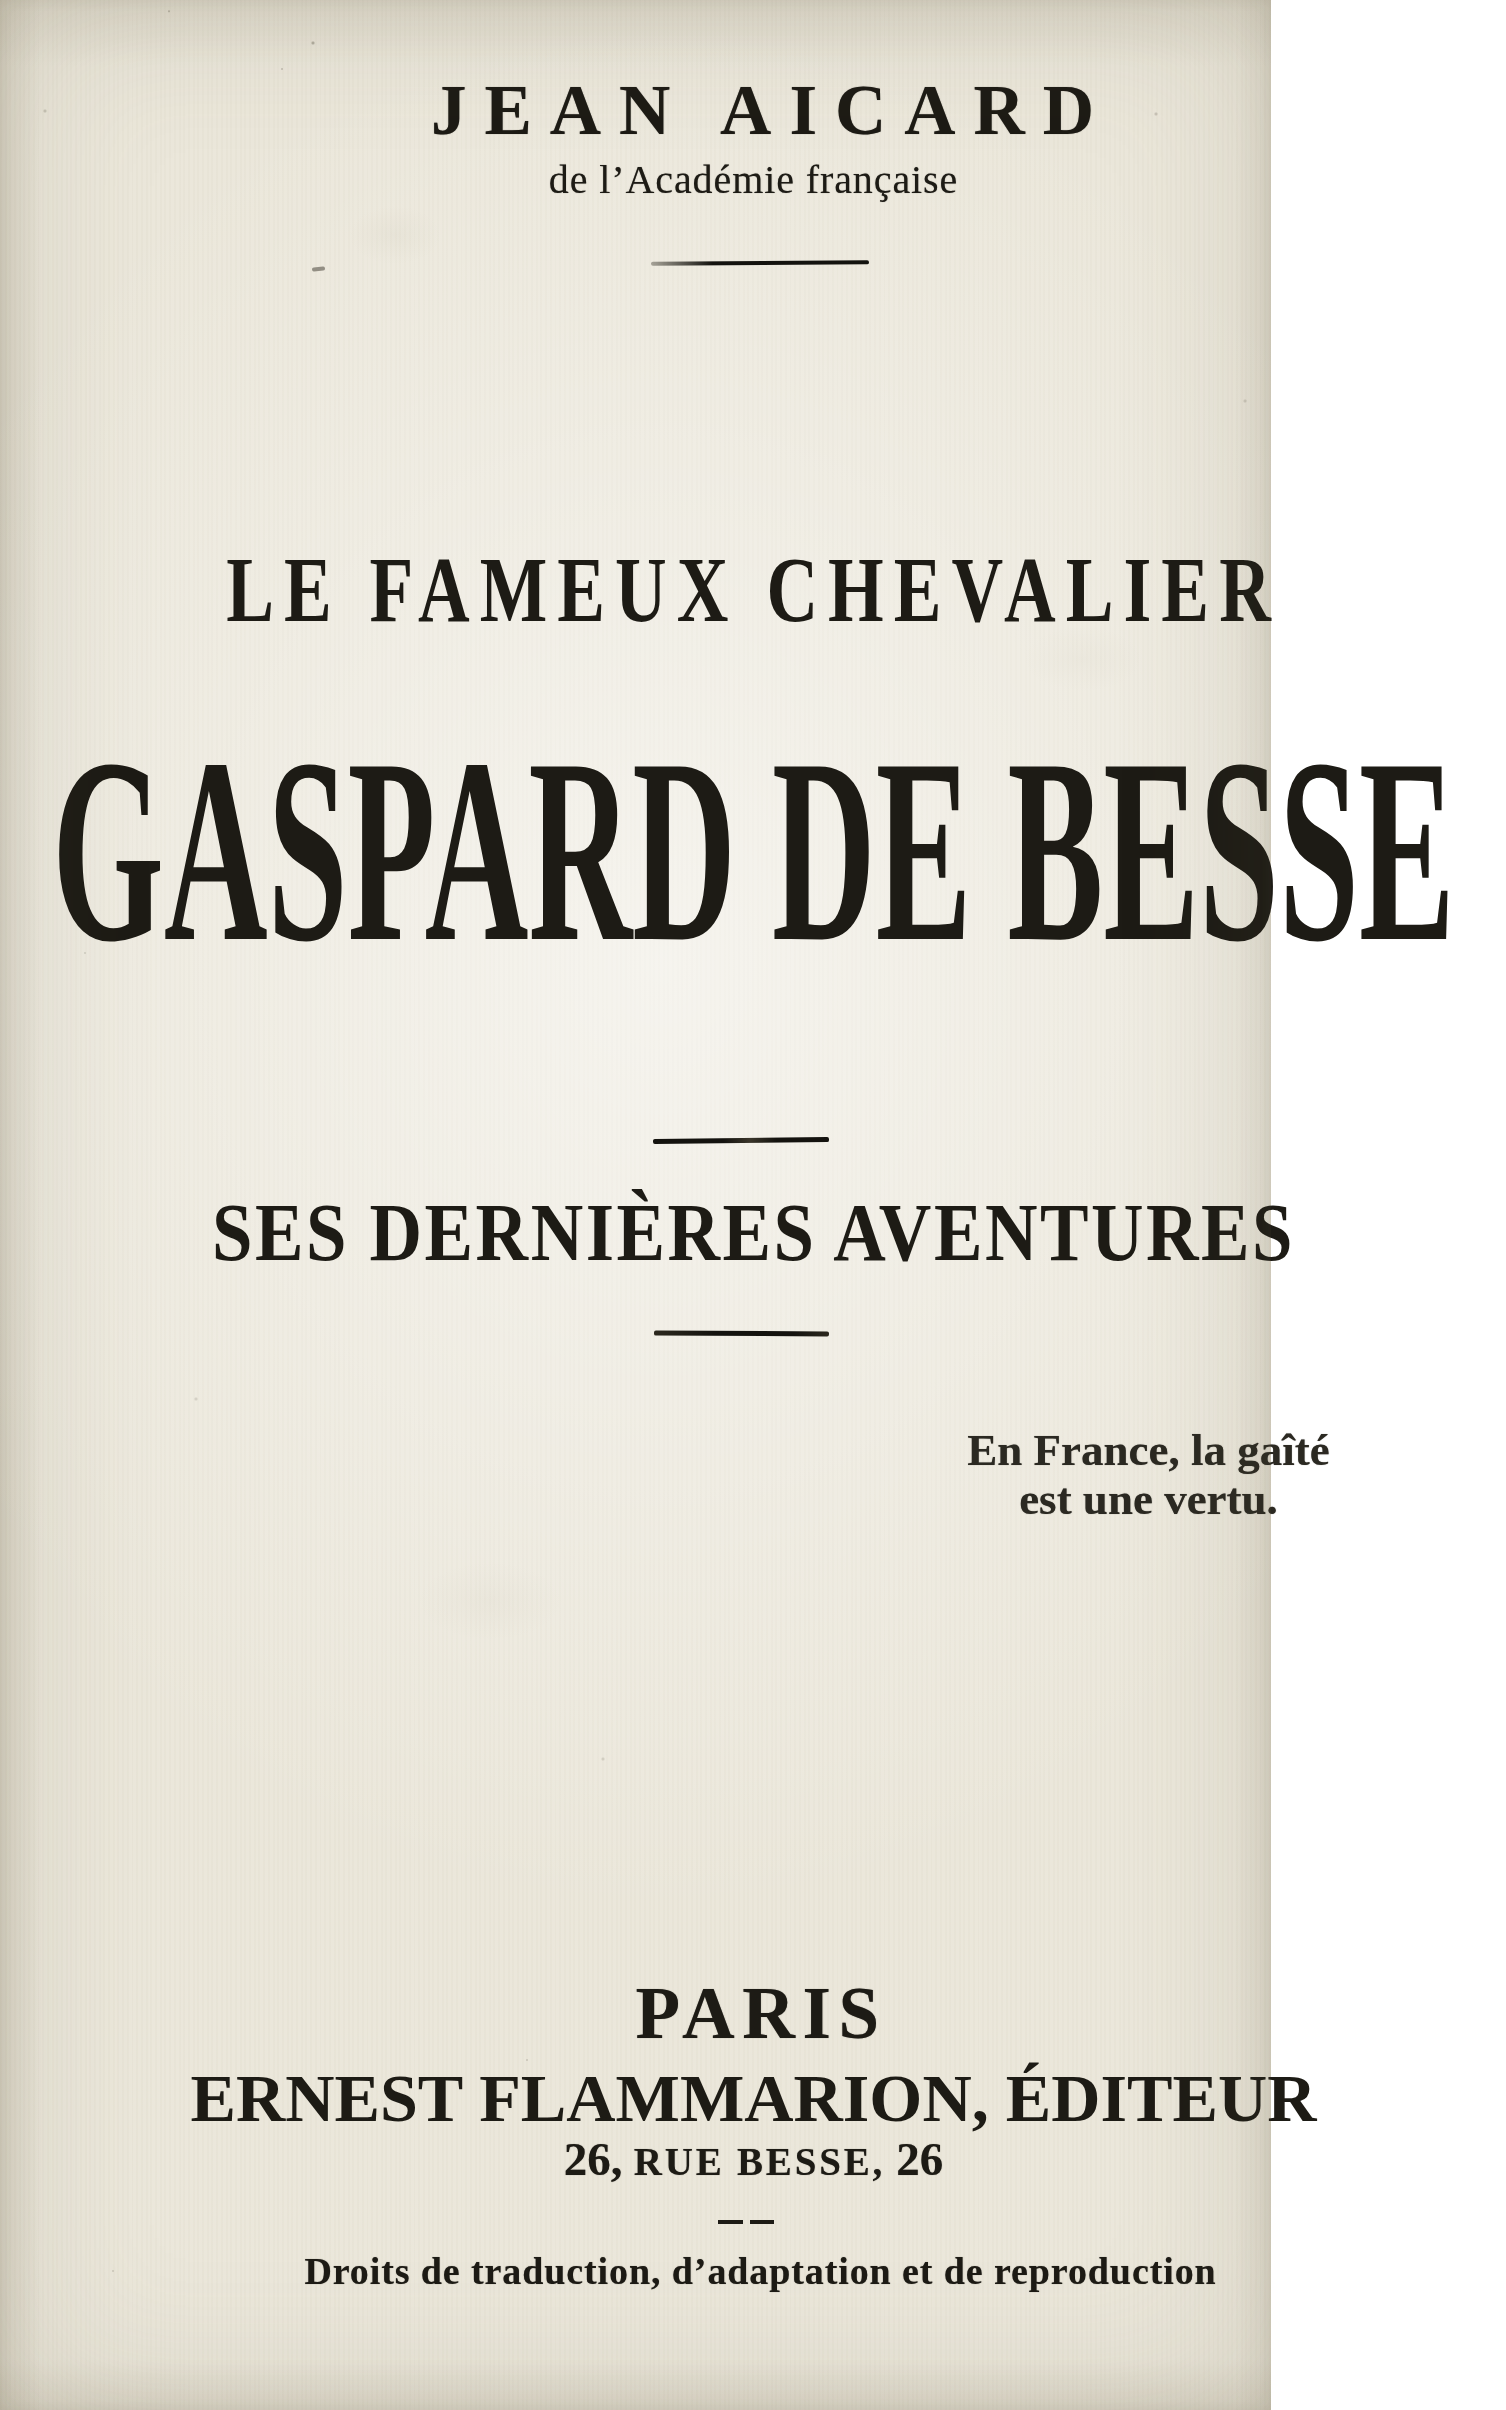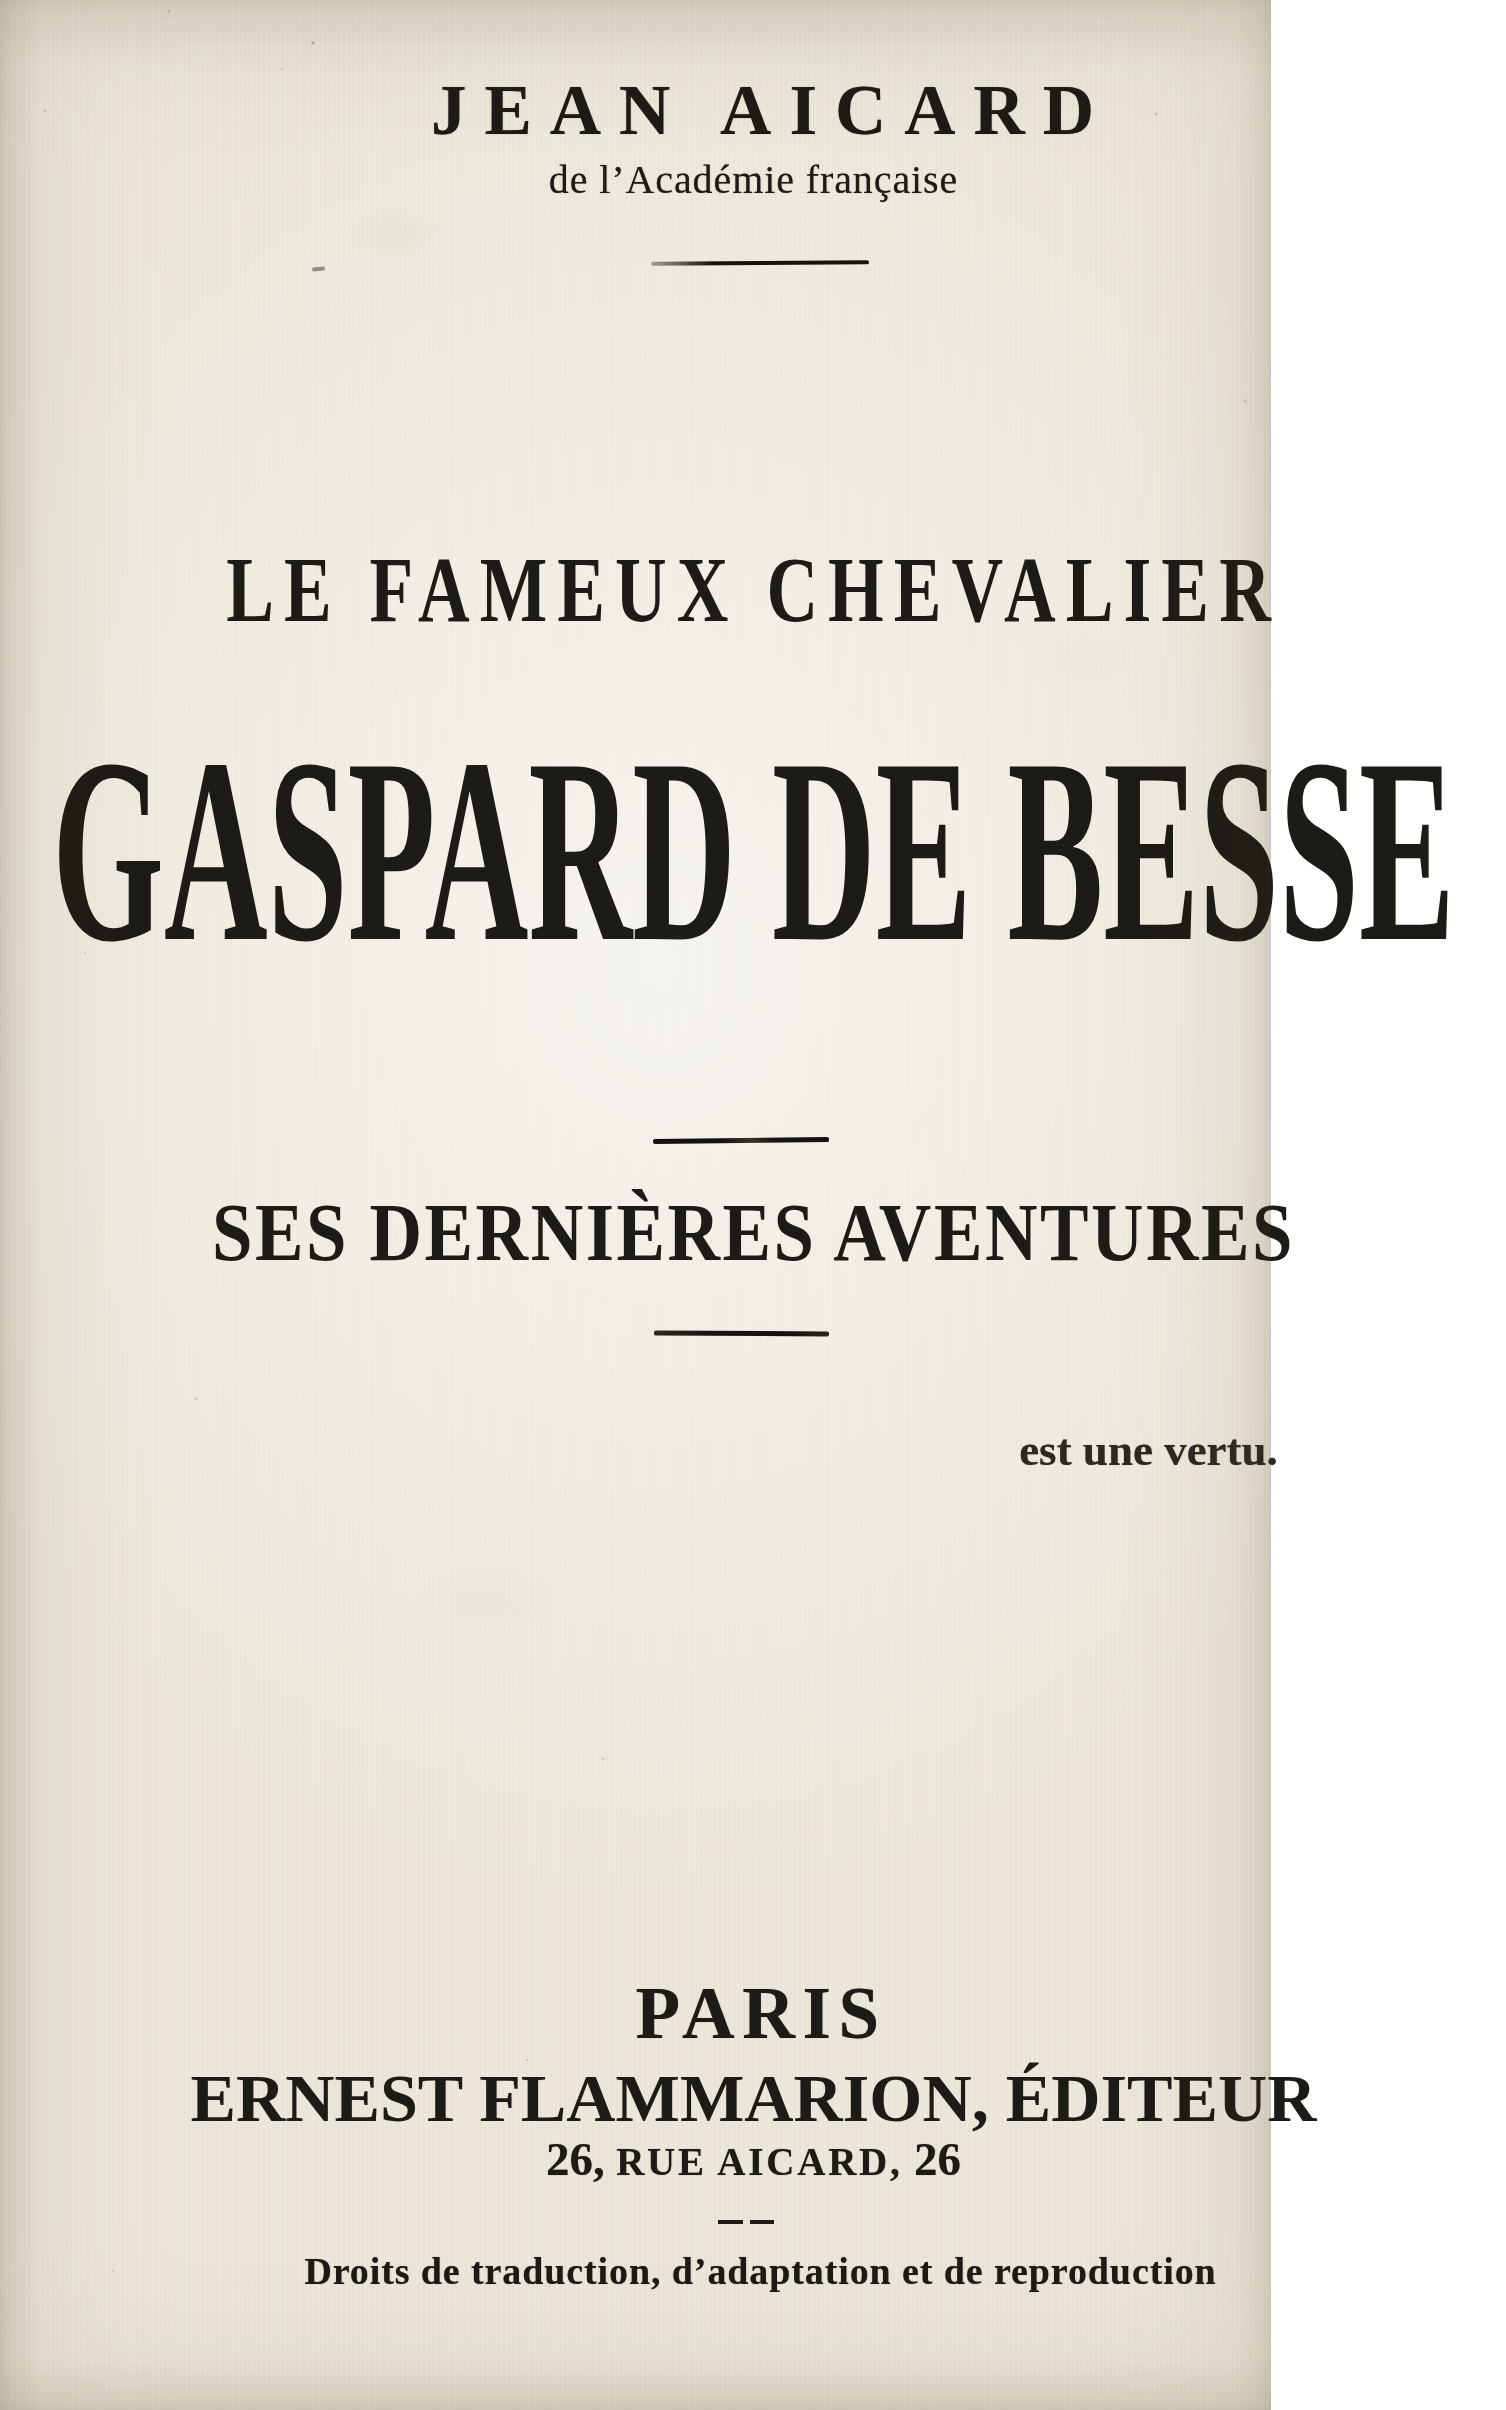--- a/index.html
+++ b/index.html
@@ -91,31 +91,32 @@
 
   <div class="rule rule-2"></div>
 
   <svg class="svg-line s-ses" width="1507" height="104" viewBox="0 0 1600 110">
     <text x="225" y="88" font-size="88" letter-spacing="3" textLength="1150" lengthAdjust="spacingAndGlyphs">SES DERNIÈRES AVENTURES</text>
   </svg>
 
   <div class="rule rule-3"></div>
 
   <div class="epigraph">
+    <div>En France, la gaîté</div>
     <div>est une vertu.</div>
   </div>
 
   <div class="txt city">PARIS</div>
 
   <svg class="svg-line s-publisher" width="1507" height="94" viewBox="0 0 1600 100">
     <text x="201" y="72" font-size="72" textLength="1198" lengthAdjust="spacingAndGlyphs">ERNEST FLAMMARION, ÉDITEUR</text>
   </svg>
 
   <div class="txt address">
-    <span class="num">26,</span><span class="street">RUE AICARD,</span><span class="num">26</span>
+    <span class="num">26,</span><span class="street">RUE BESSE,</span><span class="num">26</span>
   </div>
 
   <div class="rule rule-4"></div>
 
   <div class="txt rights">
     <div>Droits de traduction, d’adaptation et de reproduction</div>
   </div>
 
   <div class="vignette"></div>
 </div>

